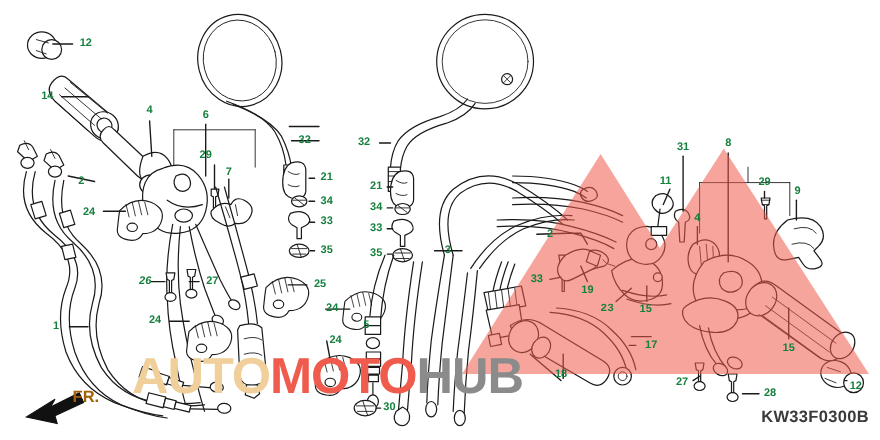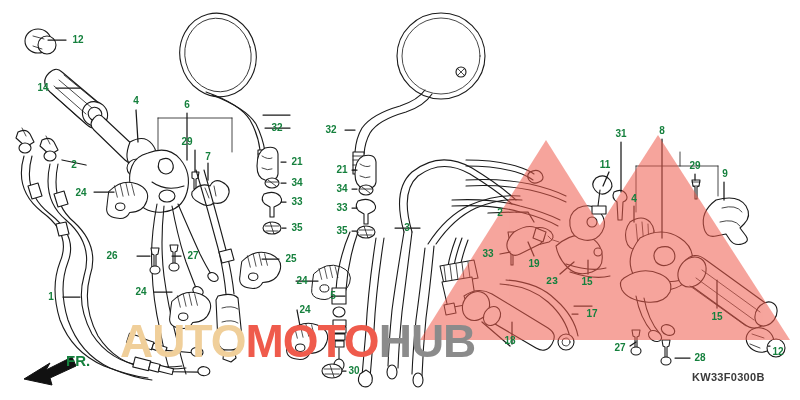--- a/index.html
+++ b/index.html
@@ -4,23 +4,23 @@
 <style>
   html,body{margin:0;padding:0;background:#fff;}
   body{width:800px;height:400px;overflow:hidden;
        font-family:"Liberation Sans",sans-serif;}
   #stage{position:relative;width:800px;height:400px;background:#ffffff;}
   #art{position:absolute;left:0;top:0;width:800px;height:400px;}
   .lbl{position:absolute;font-family:"Liberation Sans",sans-serif;
        font-weight:bold;font-size:10px;color:#15803d;line-height:1;
        white-space:nowrap;transform:translate(-50%,-50%);}
   #partno{position:absolute;font-family:"Liberation Sans",sans-serif;
-          font-size:11px;font-weight:bold;color:#3a3a3a;letter-spacing:.3px;}
+          font-size:15px;font-weight:bold;color:#3a3a3a;letter-spacing:.3px;}
   #fr{position:absolute;font-family:"Liberation Sans",sans-serif;
-      font-weight:bold;font-size:15px;color:#15803d;}
+      font-weight:bold;font-size:15px;color:#a16207;}
 </style>
 </head>
 <body>
 
 <div id="stage">
 
   <svg id="art" viewBox="0 0 800 400">
     <defs>
       <style>
         .ln{fill:none;stroke:#1a1a1a;stroke-width:1.1;stroke-linecap:round;stroke-linejoin:round;}
@@ -396,21 +396,21 @@
       <div class="lbl" style="left: 297px; top: 162px;">21</div>
       <div class="lbl" style="left: 297px; top: 183px;">34</div>
       <div class="lbl" style="left: 297px; top: 202px;">33</div>
       <div class="lbl" style="left: 297px; top: 228px;">35</div>
       <div class="lbl" style="left: 331px; top: 130px;">32</div>
       <div class="lbl" style="left: 342px; top: 170px;">21</div>
       <div class="lbl" style="left: 342px; top: 189px;">34</div>
       <div class="lbl" style="left: 342px; top: 208px;">33</div>
       <div class="lbl" style="left: 342px; top: 231px;">35</div>
       <div class="lbl" style="left: 407px; top: 228px;">3</div>
-      <div class="lbl" style="left: 112px; top: 256px;">26</div>
+      <div class="lbl" style="left: 132px; top: 256px; font-style: italic;">26</div>
       <div class="lbl" style="left: 193px; top: 256px;">27</div>
       <div class="lbl" style="left: 291px; top: 259px;">25</div>
       <div class="lbl" style="left: 302px; top: 281px;">24</div>
       <div class="lbl" style="left: 141px; top: 292px;">24</div>
       <div class="lbl" style="left: 305px; top: 310px;">24</div>
       <div class="lbl" style="left: 51px; top: 297px;">1</div>
       <div class="lbl" style="left: 333px; top: 296px;">5</div>
       <div class="lbl" style="left: 354px; top: 371px;">30</div>
       <div class="lbl" style="left: 500px; top: 213px;">2</div>
       <div class="lbl" style="left: 488px; top: 254px;">33</div>

